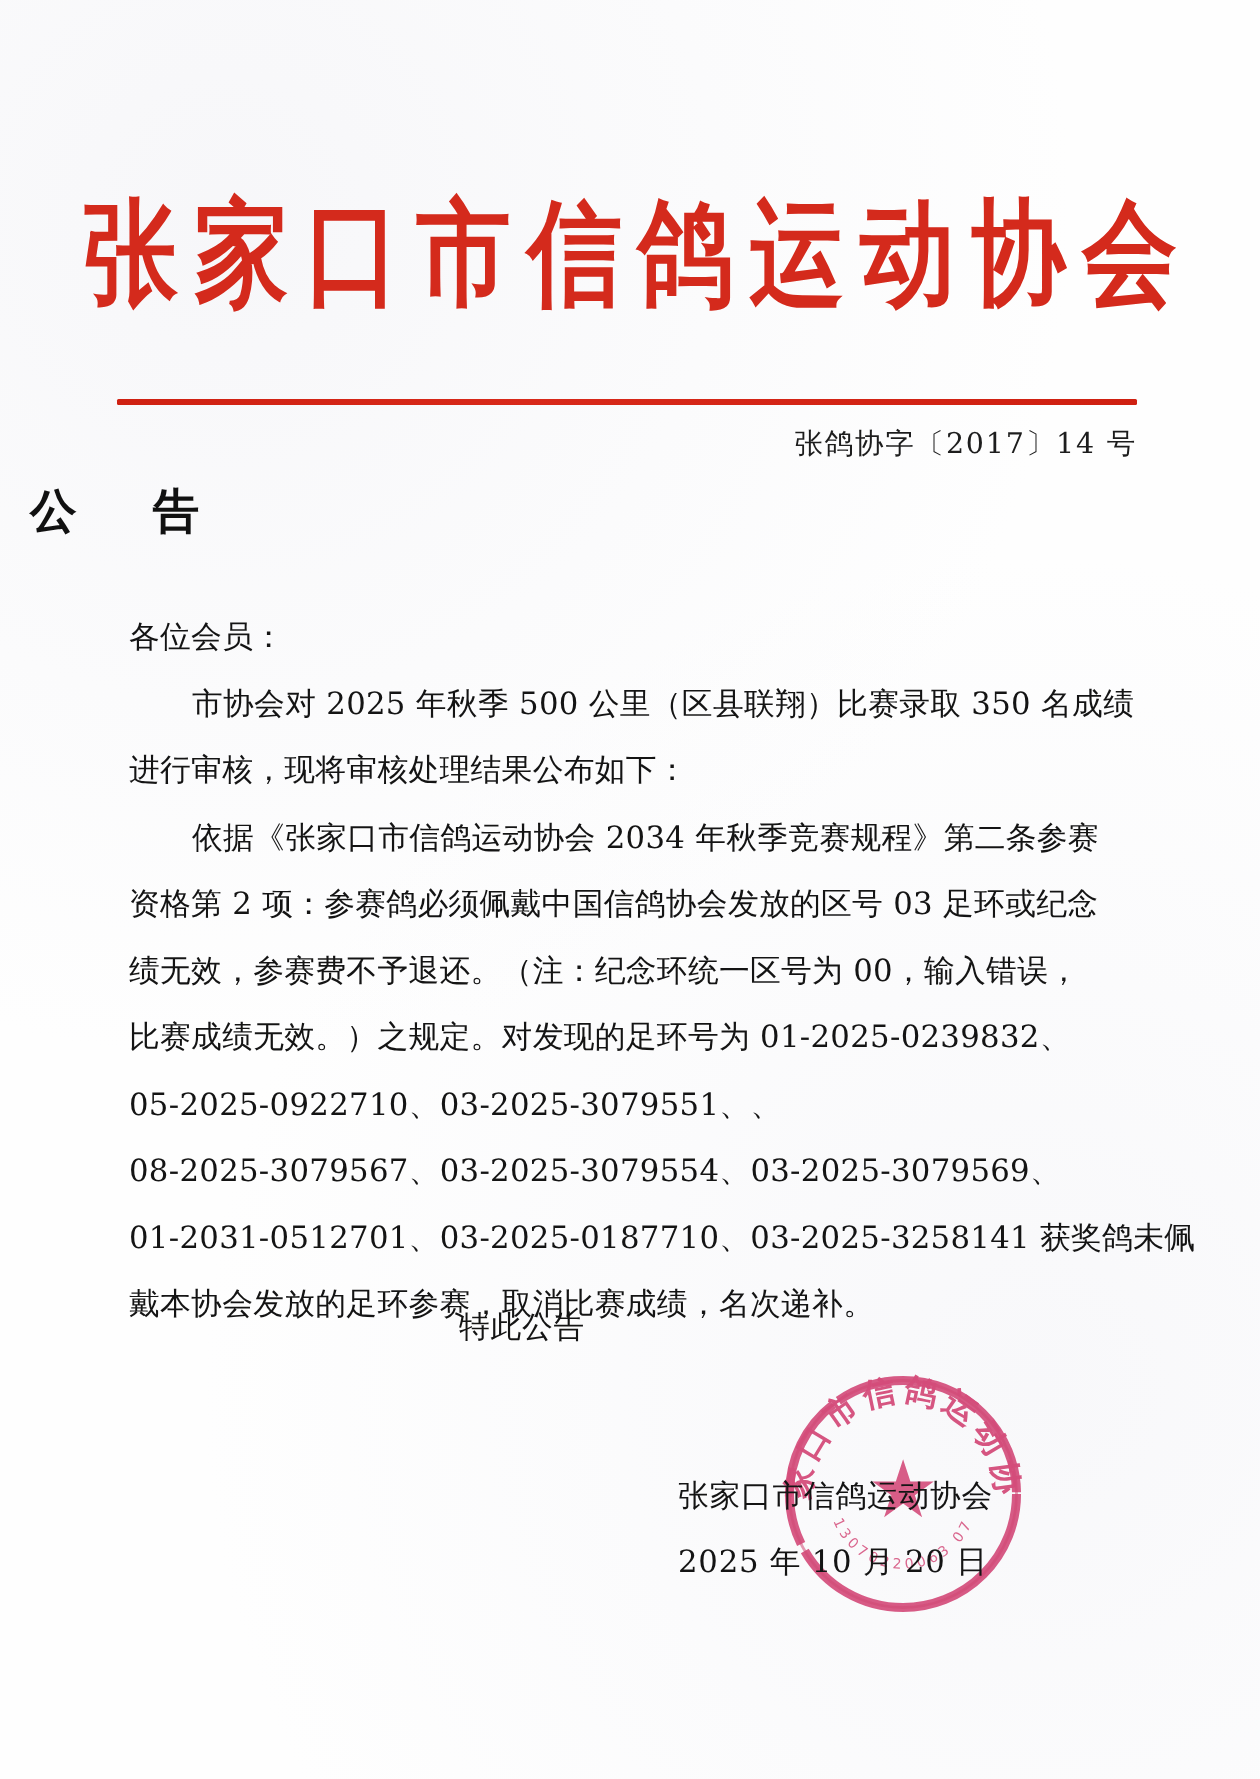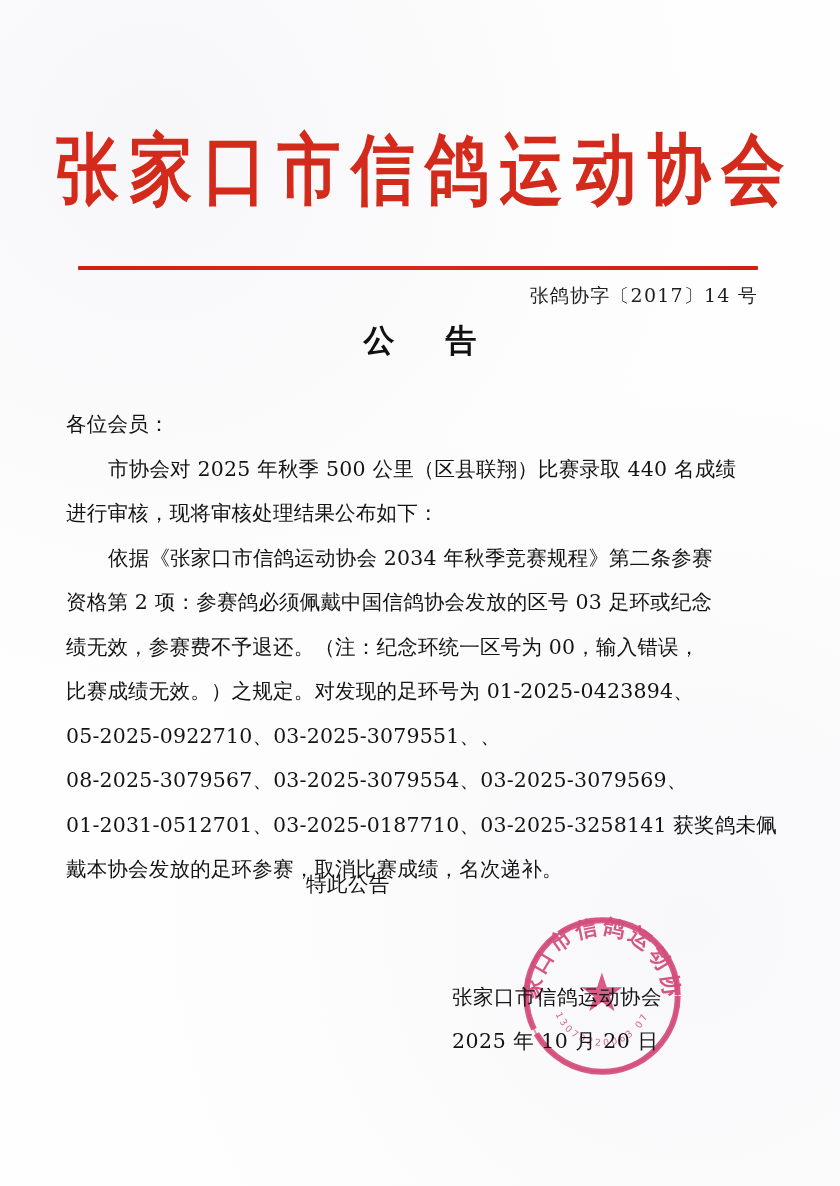--- a/index.html
+++ b/index.html
@@ -66,21 +66,21 @@
     color: #1d1d1d;
     white-space: nowrap;
   }
 
   
   .doc-title {
     position: absolute;
     left: 0;
     right: 0;
     top: 320px;
-    text-align: center;
+    text-align: left;
     font-family: "DejaVu Sans", "Liberation Sans", sans-serif;
     font-weight: bold;
     font-size: 31px;
     letter-spacing: 20px;
     text-indent: 20px;
     color: #111111;
   }
 
   
   .body-block {
@@ -88,20 +88,21 @@
     left: 66px;
     width: 708px;
     top: 402px;
     color: #141414;
     font-size: 20.5px;
     line-height: 44.5px;
   }
   .body-line {
     white-space: nowrap;
     letter-spacing: 0.2px;
+    margin-left: 20px;
   }
   .body-line.indent {
     text-indent: 42px;
   }
   .body-line.justify {
     display: flex;
     white-space: nowrap;
   }
   .body-line.justify > span { display: inline-block; }
 
@@ -156,26 +157,26 @@
   <div class="header-rule"></div>
 
   <div class="doc-number">张鸽协字〔2017〕14 号</div>
 
   <div class="doc-title">公 告</div>
 
   <div class="body-block">
 
     <div class="body-line">各位会员：</div>
 
-    <div class="body-line indent">市协会对 2025 年秋季 500 公里（区县联翔）比赛录取 440 名成绩</div>
+    <div class="body-line indent">市协会对 2025 年秋季 500 公里（区县联翔）比赛录取 350 名成绩</div>
     <div class="body-line">进行审核，现将审核处理结果公布如下：</div>
     <div class="body-line indent">依据《张家口市信鸽运动协会 2034 年秋季竞赛规程》第二条参赛</div>
     <div class="body-line">资格第 2 项：参赛鸽必须佩戴中国信鸽协会发放的区号 03 足环或纪念</div>
     <div class="body-line">绩无效，参赛费不予退还。（注：纪念环统一区号为 00，输入错误，</div>
-    <div class="body-line">比赛成绩无效。）之规定。对发现的足环号为 01-2025-0423894、</div>
+    <div class="body-line">比赛成绩无效。）之规定。对发现的足环号为 01-2025-0239832、</div>
 
     <div class="body-line justify">
       <span>05-2025-0922710</span>
       <span>、</span>
       <span>03-2025-3079551</span>
       <span>、</span>
       <span>、</span>
     </div>
 
     <div class="body-line justify">

